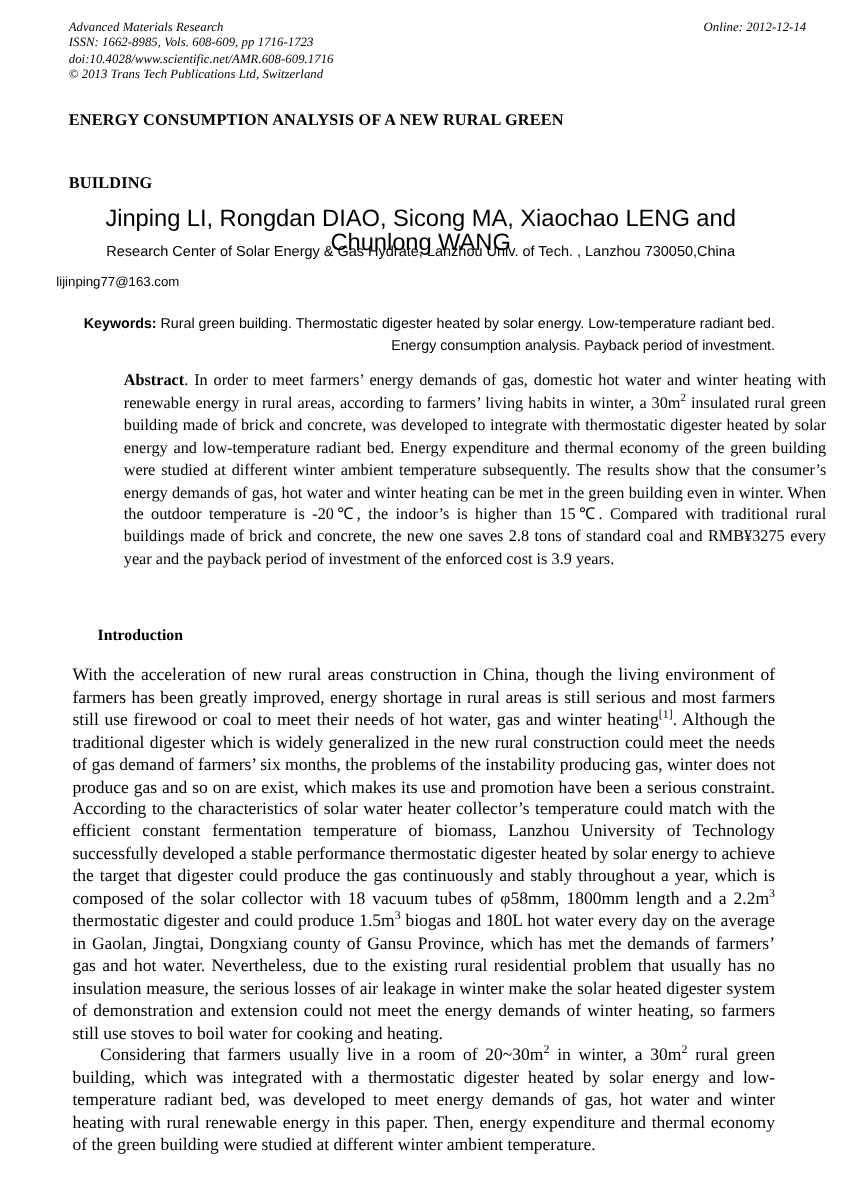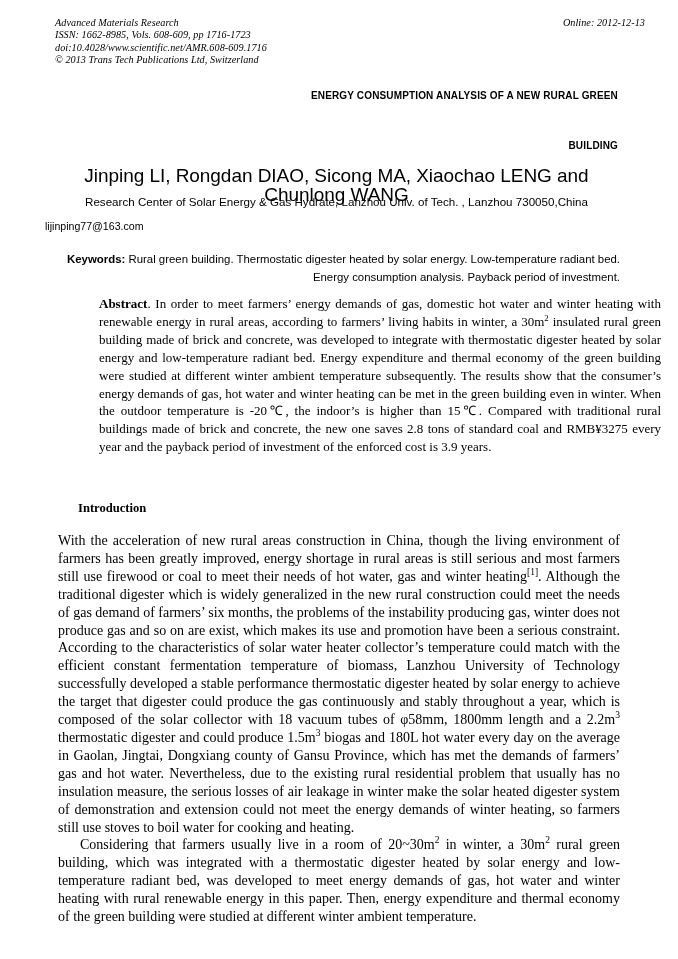--- a/index.html
+++ b/index.html
@@ -21,23 +21,23 @@
   }
   .masthead-row { position:relative; white-space:nowrap; }
   .masthead-online {
     position:absolute; right:-12px; top:0;
     font-style:italic; font-size:10.2px; white-space:nowrap;
   }
 
   
   .title-block {
     position:absolute; left:55px; right:55px; top:87px;
-    text-align:right;
-    font-family:Liberation Sans, sans-serif;
-    font-weight:bold; font-size:10px; line-height:18px;
+    text-align:left;
+    font-family:Liberation Serif, serif;
+    font-weight:bold; font-size:13px; line-height:18px;
     letter-spacing:0.15px;
   }
   .title-line2 { margin-top:32px; }
 
   
   .authors {
     position:absolute; left:45px; right:45px; top:166px;
     text-align:center;
     font-family:"Liberation Sans", sans-serif;
     font-size:19px; line-height:19px;
@@ -91,21 +91,21 @@
   sup { font-size:0.68em; vertical-align:super; line-height:0; }
 </style>
 </head>
 <body>
 
 <div class="page">
 
   <div class="masthead">
     <div class="masthead-row">
       <span>Advanced Materials Research</span>
-      <span class="masthead-online">Online: 2012-12-13</span>
+      <span class="masthead-online">Online: 2012-12-14</span>
     </div>
     <div>ISSN: 1662-8985, Vols. 608-609, pp 1716-1723</div>
     <div>doi:10.4028/www.scientific.net/AMR.608-609.1716</div>
     <div>© 2013 Trans Tech Publications Ltd, Switzerland</div>
   </div>
 
   <div class="title-block">
     <div>ENERGY CONSUMPTION ANALYSIS OF A NEW RURAL GREEN</div>
     <div class="title-line2">BUILDING</div>
   </div>

